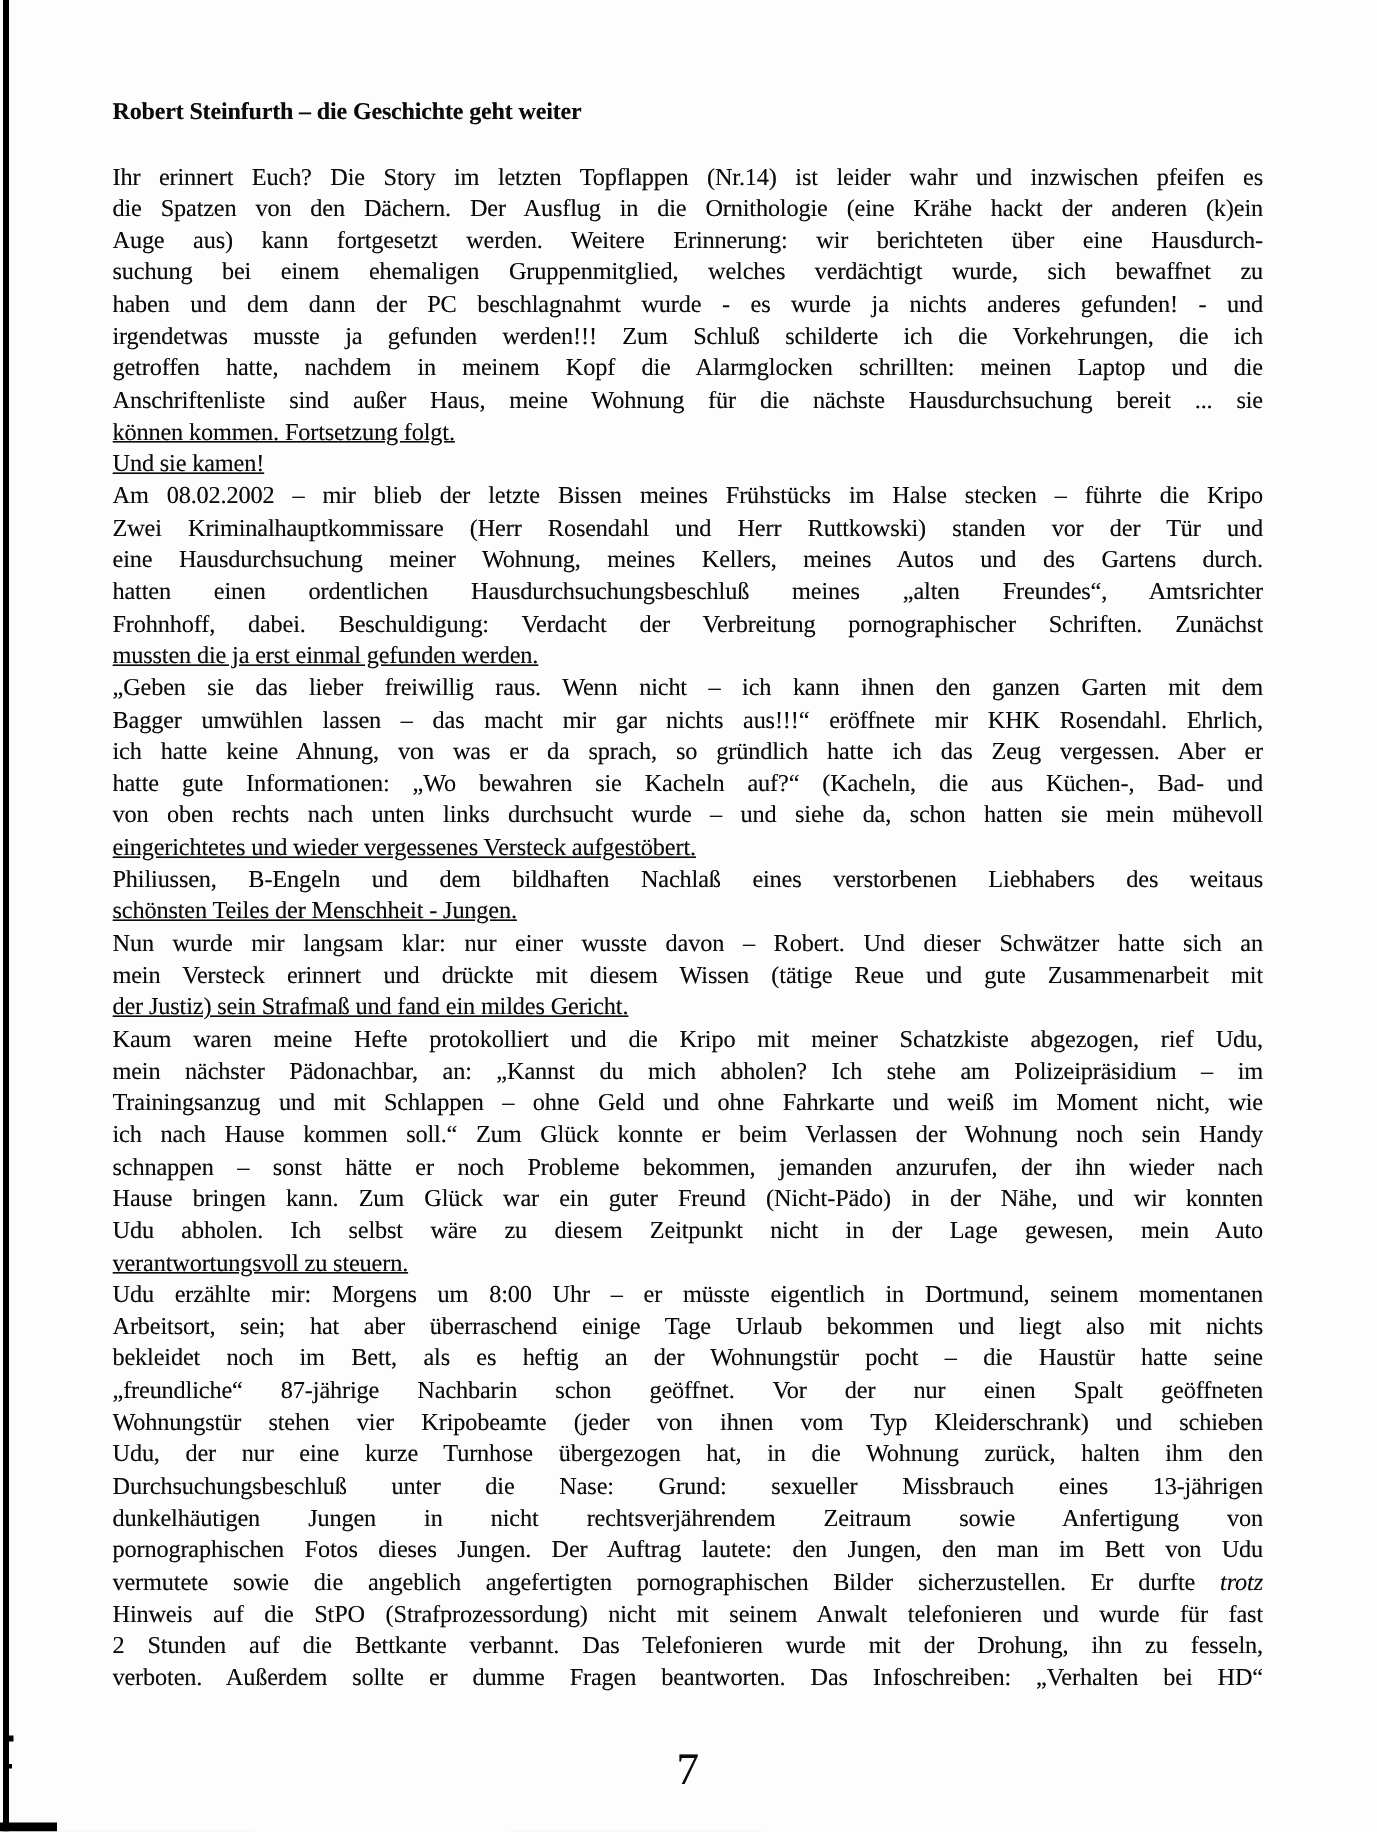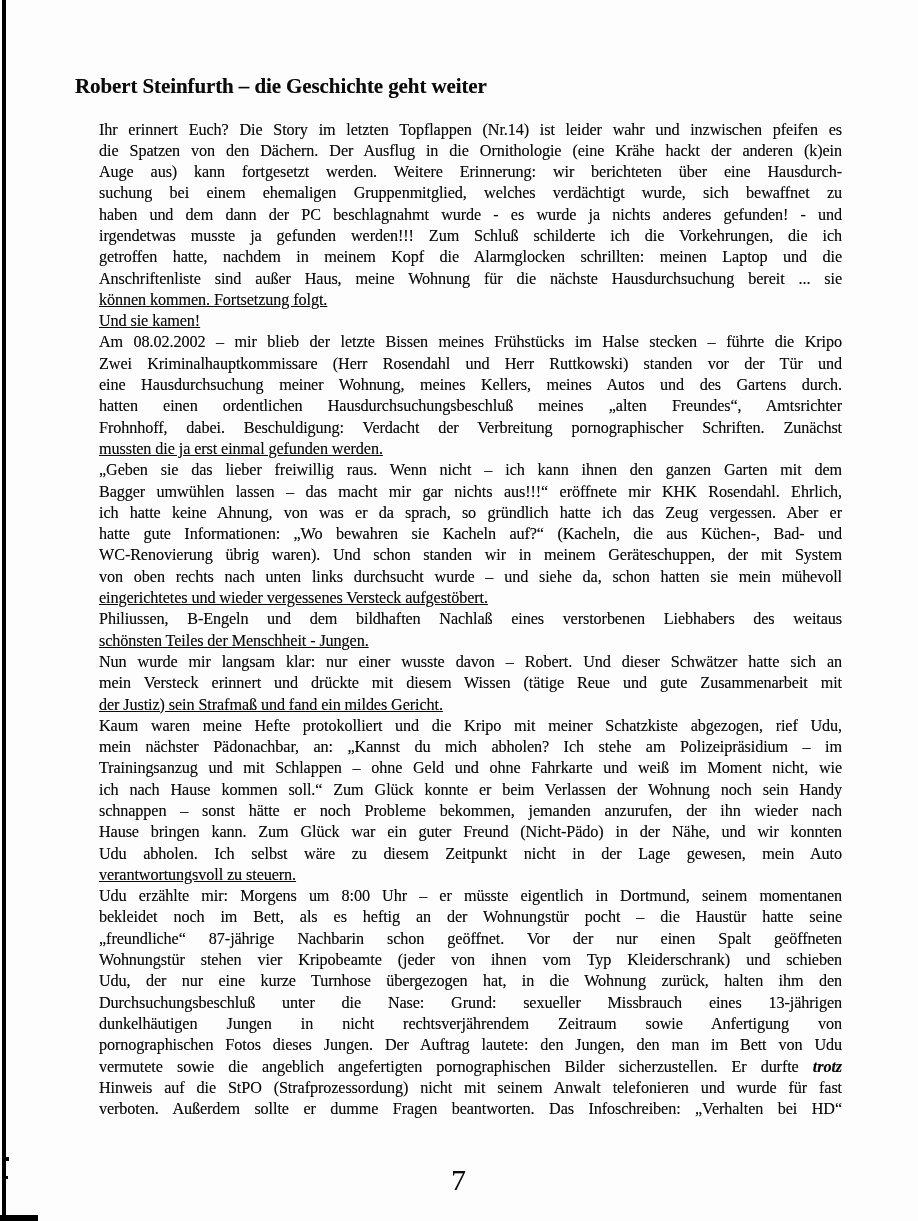--- a/index.html
+++ b/index.html
@@ -29,36 +29,35 @@
     background: #000;
   }
   .text-column {
     position: absolute; left: 75px; top: 64px;
     width: 767px;
     font-size: 16.2px; line-height: 21.3px;
     letter-spacing: -0.1px;
     text-shadow: 0 0 0.4px rgba(0,0,0,0.45);
   }
   .doc-title {
-    font-size: 21px; line-height: 21.5px;
+    font-size: 16px; line-height: 21.5px;
     font-weight: bold;
-    margin: 12px 0 22px 0;
+    margin: 0 0 22px 0;
   }
   .line {
     height: 21.3px;
     text-align: justify;
     text-align-last: justify;
     overflow: hidden;
-    margin-left: 24px;
   }
   .line.end {
     text-align-last: left;
     text-decoration: underline;
   }
-  .line .em { font-weight: bold; font-style: italic; }
+  .line .em { font-weight: normal; font-style: italic; }
   .page-number {
     position: absolute; left: 75px; top: 1163px;
     width: 767px;
     text-align: center;
     font-size: 30px; line-height: 34px;
     color: #0b0b0b;
     text-shadow: 0 0 0.4px rgba(0,0,0,0.45);
   }
 </style>
 </head>
@@ -86,44 +85,45 @@
         <div class="line">Am 08.02.2002 – mir blieb der letzte Bissen meines Frühstücks im Halse stecken – führte die Kripo</div>
         <div class="line">Zwei Kriminalhauptkommissare (Herr Rosendahl und Herr Ruttkowski) standen vor der Tür und</div>
         <div class="line">eine Hausdurchsuchung meiner Wohnung, meines Kellers, meines Autos und des Gartens durch.</div>
         <div class="line">hatten einen ordentlichen Hausdurchsuchungsbeschluß meines „alten Freundes“, Amtsrichter</div>
         <div class="line">Frohnhoff, dabei. Beschuldigung: Verdacht der Verbreitung pornographischer Schriften. Zunächst</div>
         <div class="line end">mussten die ja erst einmal gefunden werden.</div>
         <div class="line">„Geben sie das lieber freiwillig raus. Wenn nicht – ich kann ihnen den ganzen Garten mit dem</div>
         <div class="line">Bagger umwühlen lassen – das macht mir gar nichts aus!!!“ eröffnete mir KHK Rosendahl. Ehrlich,</div>
         <div class="line">ich hatte keine Ahnung, von was er da sprach, so gründlich hatte ich das Zeug vergessen. Aber er</div>
         <div class="line">hatte gute Informationen: „Wo bewahren sie Kacheln auf?“ (Kacheln, die aus Küchen-, Bad- und</div>
-        <div class="line">WC-Renovierung übrig waren). Und schon standen wir in meinem Geräteschuppen, der mit System</div>
         <div class="line">von oben rechts nach unten links durchsucht wurde – und siehe da, schon hatten sie mein mühevoll</div>
         <div class="line end">eingerichtetes und wieder vergessenes Versteck aufgestöbert.</div>
         <div class="line">Philiussen, B-Engeln und dem bildhaften Nachlaß eines verstorbenen Liebhabers des weitaus</div>
         <div class="line end">schönsten Teiles der Menschheit - Jungen.</div>
         <div class="line">Nun wurde mir langsam klar: nur einer wusste davon – Robert. Und dieser Schwätzer hatte sich an</div>
         <div class="line">mein Versteck erinnert und drückte mit diesem Wissen (tätige Reue und gute Zusammenarbeit mit</div>
         <div class="line end">der Justiz) sein Strafmaß und fand ein mildes Gericht.</div>
         <div class="line">Kaum waren meine Hefte protokolliert und die Kripo mit meiner Schatzkiste abgezogen, rief Udu,</div>
         <div class="line">mein nächster Pädonachbar, an: „Kannst du mich abholen? Ich stehe am Polizeipräsidium – im</div>
         <div class="line">Trainingsanzug und mit Schlappen – ohne Geld und ohne Fahrkarte und weiß im Moment nicht, wie</div>
         <div class="line">ich nach Hause kommen soll.“ Zum Glück konnte er beim Verlassen der Wohnung noch sein Handy</div>
         <div class="line">schnappen – sonst hätte er noch Probleme bekommen, jemanden anzurufen, der ihn wieder nach</div>
         <div class="line">Hause bringen kann. Zum Glück war ein guter Freund (Nicht-Pädo) in der Nähe, und wir konnten</div>
         <div class="line">Udu abholen. Ich selbst wäre zu diesem Zeitpunkt nicht in der Lage gewesen, mein Auto</div>
         <div class="line end">verantwortungsvoll zu steuern.</div>
         <div class="line">Udu erzählte mir: Morgens um 8:00 Uhr – er müsste eigentlich in Dortmund, seinem momentanen</div>
+        <div class="line">Arbeitsort, sein; hat aber überraschend einige Tage Urlaub bekommen und liegt also mit nichts</div>
         <div class="line">bekleidet noch im Bett, als es heftig an der Wohnungstür pocht – die Haustür hatte seine</div>
         <div class="line">„freundliche“ 87-jährige Nachbarin schon geöffnet. Vor der nur einen Spalt geöffneten</div>
         <div class="line">Wohnungstür stehen vier Kripobeamte (jeder von ihnen vom Typ Kleiderschrank) und schieben</div>
         <div class="line">Udu, der nur eine kurze Turnhose übergezogen hat, in die Wohnung zurück, halten ihm den</div>
         <div class="line">Durchsuchungsbeschluß unter die Nase: Grund: sexueller Missbrauch eines 13-jährigen</div>
         <div class="line">dunkelhäutigen Jungen in nicht rechtsverjährendem Zeitraum sowie Anfertigung von</div>
         <div class="line">pornographischen Fotos dieses Jungen. Der Auftrag lautete: den Jungen, den man im Bett von Udu</div>
         <div class="line">vermutete sowie die angeblich angefertigten pornographischen Bilder sicherzustellen. Er durfte <span class="em">trotz</span></div>
         <div class="line">Hinweis auf die StPO (Strafprozessordung) nicht mit seinem Anwalt telefonieren und wurde für fast</div>
+        <div class="line">2 Stunden auf die Bettkante verbannt. Das Telefonieren wurde mit der Drohung, ihn zu fesseln,</div>
         <div class="line">verboten. Außerdem sollte er dumme Fragen beantworten. Das Infoschreiben: „Verhalten bei HD“</div>
       </div>
   </div>
 
   <div class="page-number">7</div>
 </div>
 
 </body></html>

